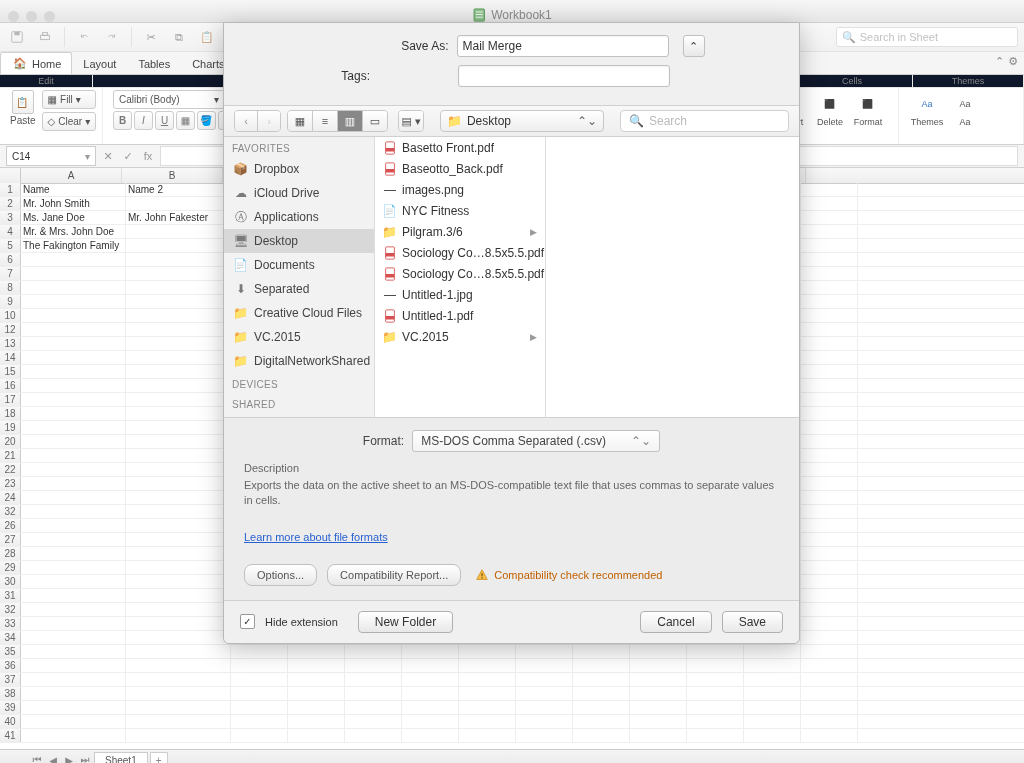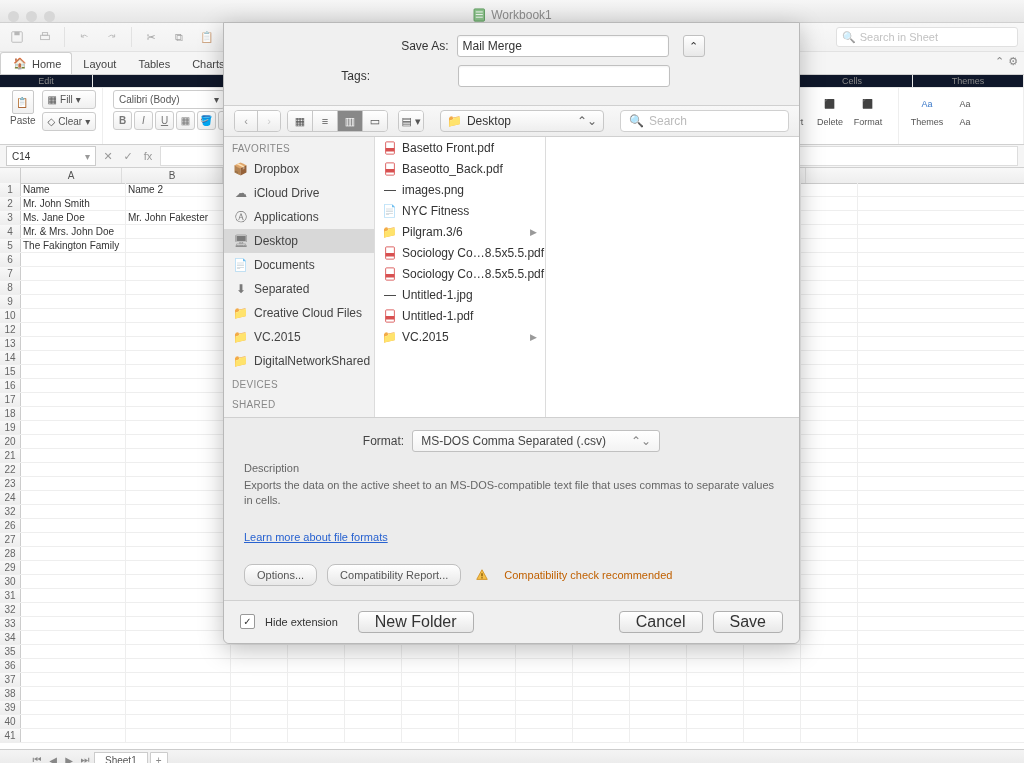--- a/index.html
+++ b/index.html
@@ -81,25 +81,25 @@
 .fi .chv{margin-left:auto;color:#999;font-size:9px}
 .col2{flex:1}
 .fmt-panel{background:#ececec;border-top:1px solid #d0d0d0;padding:12px 20px 14px;font-size:12px;color:#444}
 .fmt-row{display:flex;align-items:center;gap:8px;margin-bottom:10px;justify-content:center}
 .fmt-sel{width:230px;height:20px;border:1px solid #c0c0c0;border-radius:3px;background:linear-gradient(#fff,#f3f3f3);display:flex;align-items:center;padding:0 8px;justify-content:space-between}
 .desc-h{font-size:11px;color:#666;margin-bottom:4px}
 .desc-t{font-size:11px;color:#666;line-height:1.4}
 .lm-link{color:#2862d0;text-decoration:underline;font-size:11px;display:inline-block;margin-top:22px;cursor:pointer}
 .btn-row{display:flex;gap:10px;margin-top:20px;align-items:center}
 .obtn{height:20px;border:1px solid #c0c0c0;border-radius:8px;background:linear-gradient(#fff,#e8e8e8);padding:0 12px;display:flex;align-items:center;font-size:11px;color:#555}
-.warn{display:flex;align-items:center;gap:15px;font-size:11px;color:#c06000;margin-left:4px}
+.warn{display:flex;align-items:center;gap:5px;font-size:11px;color:#c06000;margin-left:4px}
 .warn-ico{width:14px;height:14px}
 .dlg-bottom{border-top:1px solid #d0d0d0;background:#f0f0f0;padding:10px 16px;display:flex;align-items:center;gap:10px;border-radius:0 0 6px 6px}
 .chk{width:13px;height:13px;border:1px solid #999;border-radius:2px;background:#fff;display:flex;align-items:center;justify-content:center;font-size:10px;color:#333}
-.pbtn{height:20px;border:1px solid #b0b0b0;border-radius:4px;background:linear-gradient(#fff,#e8e8e8);padding:0 16px;display:flex;align-items:center;font-size:16px;color:#333}
+.pbtn{height:20px;border:1px solid #b0b0b0;border-radius:4px;background:linear-gradient(#fff,#e8e8e8);padding:0 16px;display:flex;align-items:center;font-size:12px;color:#333}
 </style>
 </head>
 <body>
 
 <div class="titlebar">
   <div class="tl-dots">
     <div class="tl-dot"></div>
     <div class="tl-dot"></div>
     <div class="tl-dot"></div>
   </div>

